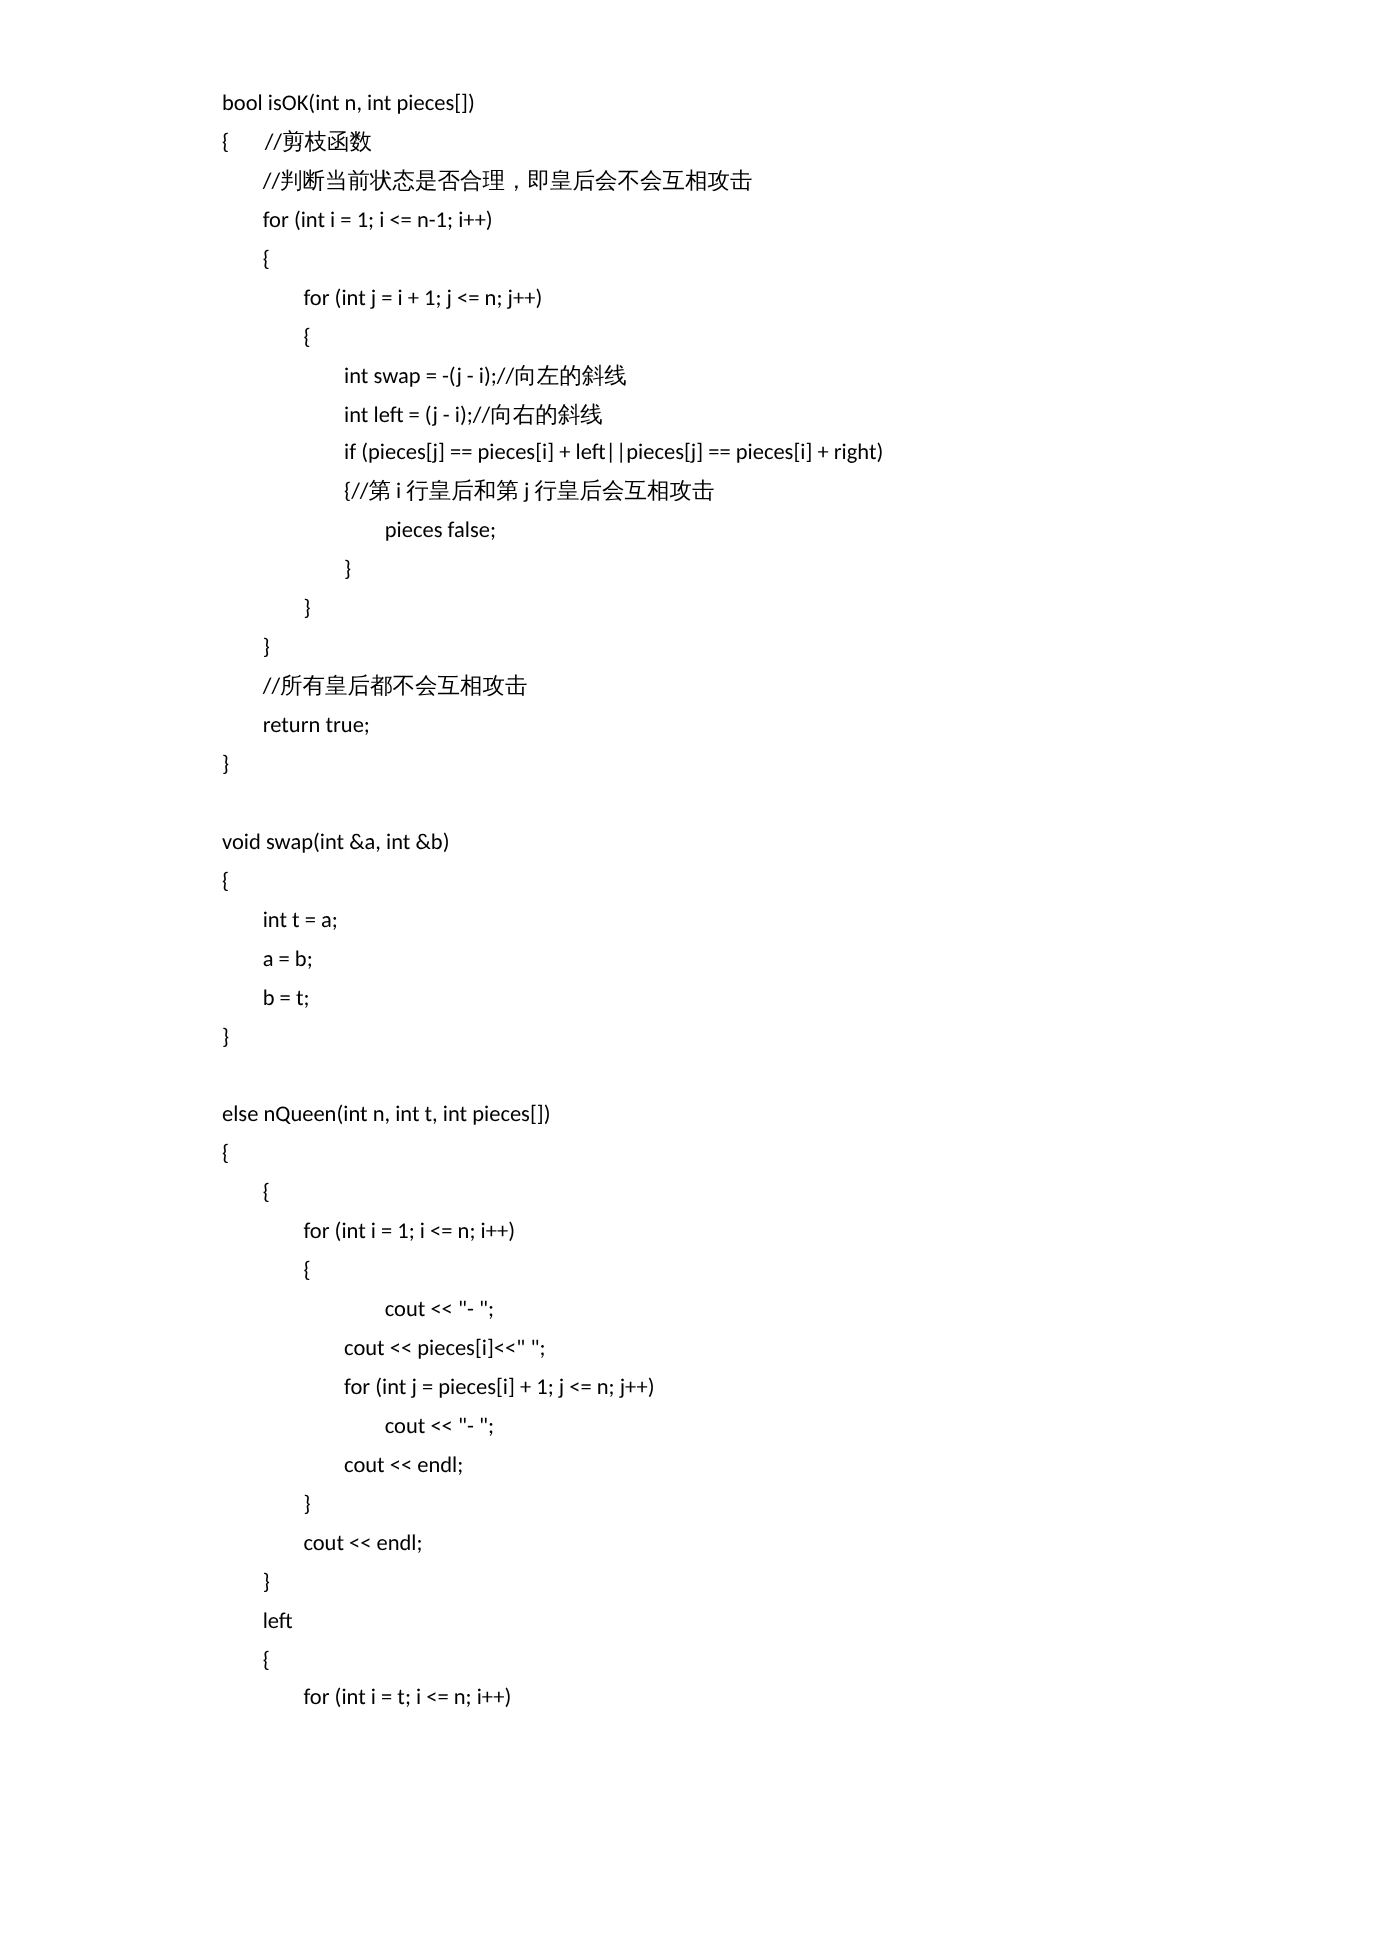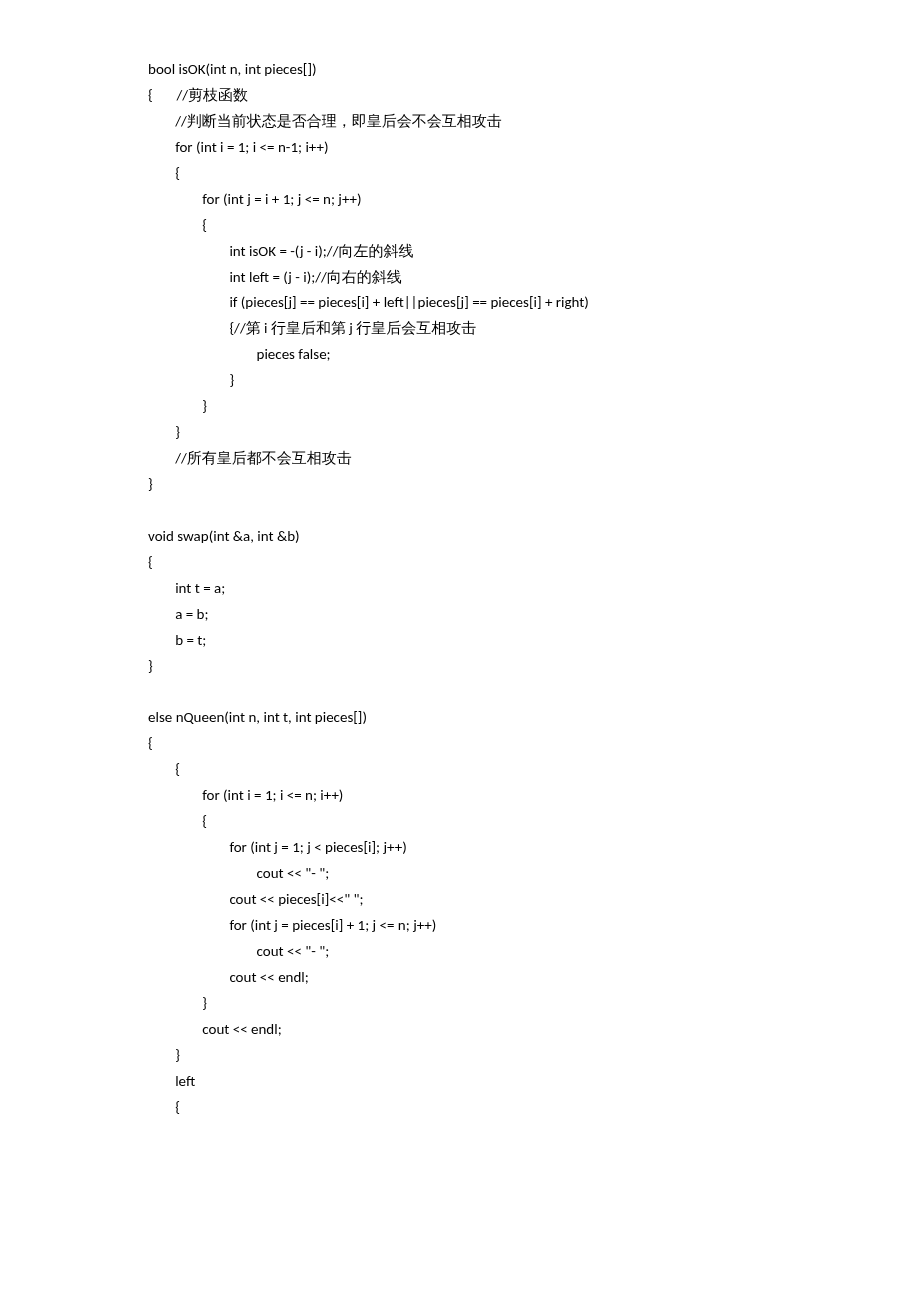--- a/index.html
+++ b/index.html
@@ -26,48 +26,49 @@
 
 <div class="page">
   <div id="code-container">
       <div class="code-line">bool isOK(int n, int pieces[])</div>
       <div class="code-line">{       //剪枝函数</div>
       <div class="code-line">        //判断当前状态是否合理，即皇后会不会互相攻击</div>
       <div class="code-line">        for (int i = 1; i &lt;= n-1; i++)</div>
       <div class="code-line">        {</div>
       <div class="code-line">                for (int j = i + 1; j &lt;= n; j++)</div>
       <div class="code-line">                {</div>
-      <div class="code-line">                        int isOK = -(j - i);//向左的斜线</div>
+      <div class="code-line">                        int swap = -(j - i);//向左的斜线</div>
       <div class="code-line">                        int left = (j - i);//向右的斜线</div>
       <div class="code-line">                        if (pieces[j] == pieces[i] + left||pieces[j] == pieces[i] + right)</div>
       <div class="code-line">                        {//第 i 行皇后和第 j 行皇后会互相攻击</div>
       <div class="code-line">                                pieces false;</div>
       <div class="code-line">                        }</div>
       <div class="code-line">                }</div>
       <div class="code-line">        }</div>
       <div class="code-line">        //所有皇后都不会互相攻击</div>
+      <div class="code-line">        return true;</div>
       <div class="code-line">}</div>
       <div class="code-line">&nbsp;</div>
       <div class="code-line">void swap(int &amp;a, int &amp;b)</div>
       <div class="code-line">{</div>
       <div class="code-line">        int t = a;</div>
       <div class="code-line">        a = b;</div>
       <div class="code-line">        b = t;</div>
       <div class="code-line">}</div>
       <div class="code-line">&nbsp;</div>
       <div class="code-line">else nQueen(int n, int t, int pieces[])</div>
       <div class="code-line">{</div>
       <div class="code-line">        {</div>
       <div class="code-line">                for (int i = 1; i &lt;= n; i++)</div>
       <div class="code-line">                {</div>
-      <div class="code-line">                        for (int j = 1; j &lt; pieces[i]; j++)</div>
       <div class="code-line">                                cout &lt;&lt; "- ";</div>
       <div class="code-line">                        cout &lt;&lt; pieces[i]&lt;&lt;" ";</div>
       <div class="code-line">                        for (int j = pieces[i] + 1; j &lt;= n; j++)</div>
       <div class="code-line">                                cout &lt;&lt; "- ";</div>
       <div class="code-line">                        cout &lt;&lt; endl;</div>
       <div class="code-line">                }</div>
       <div class="code-line">                cout &lt;&lt; endl;</div>
       <div class="code-line">        }</div>
       <div class="code-line">        left</div>
       <div class="code-line">        {</div>
+      <div class="code-line">                for (int i = t; i &lt;= n; i++)</div>
     </div>
 </div>
 
 </body></html>

